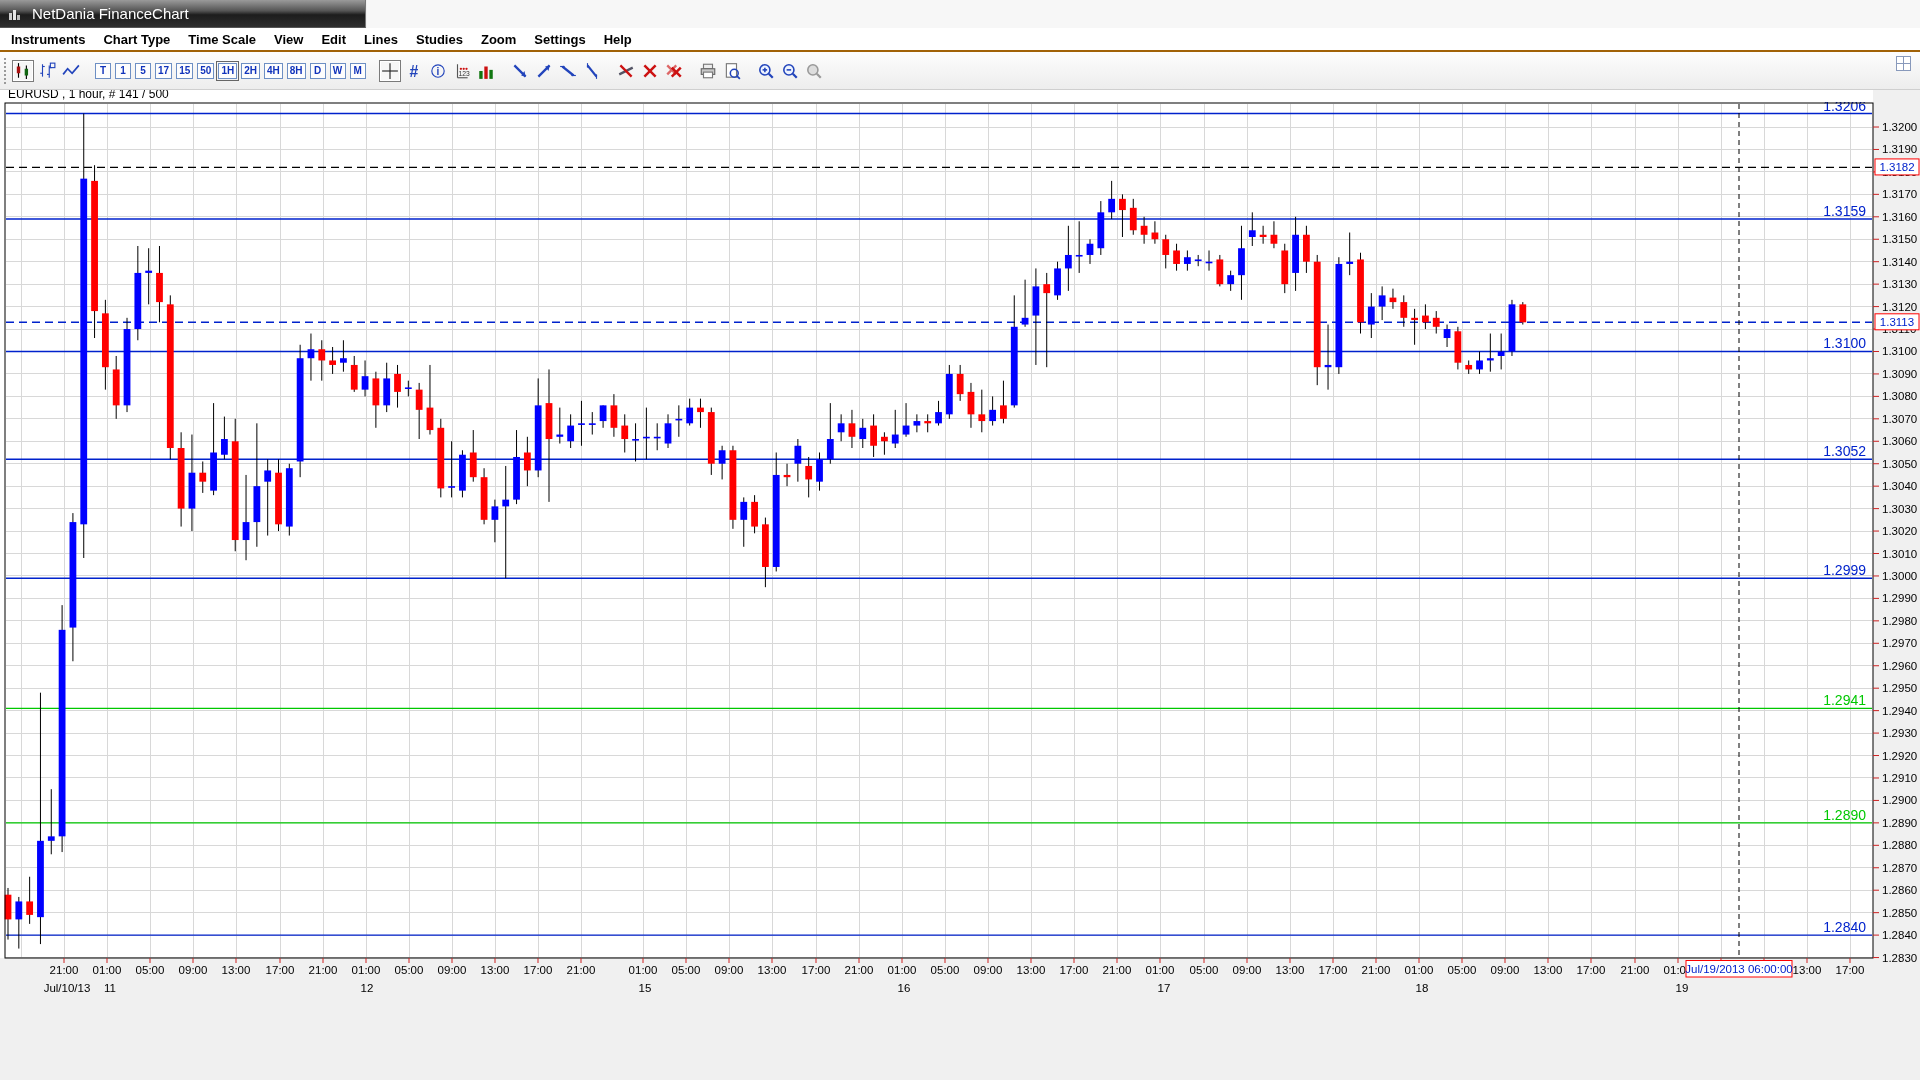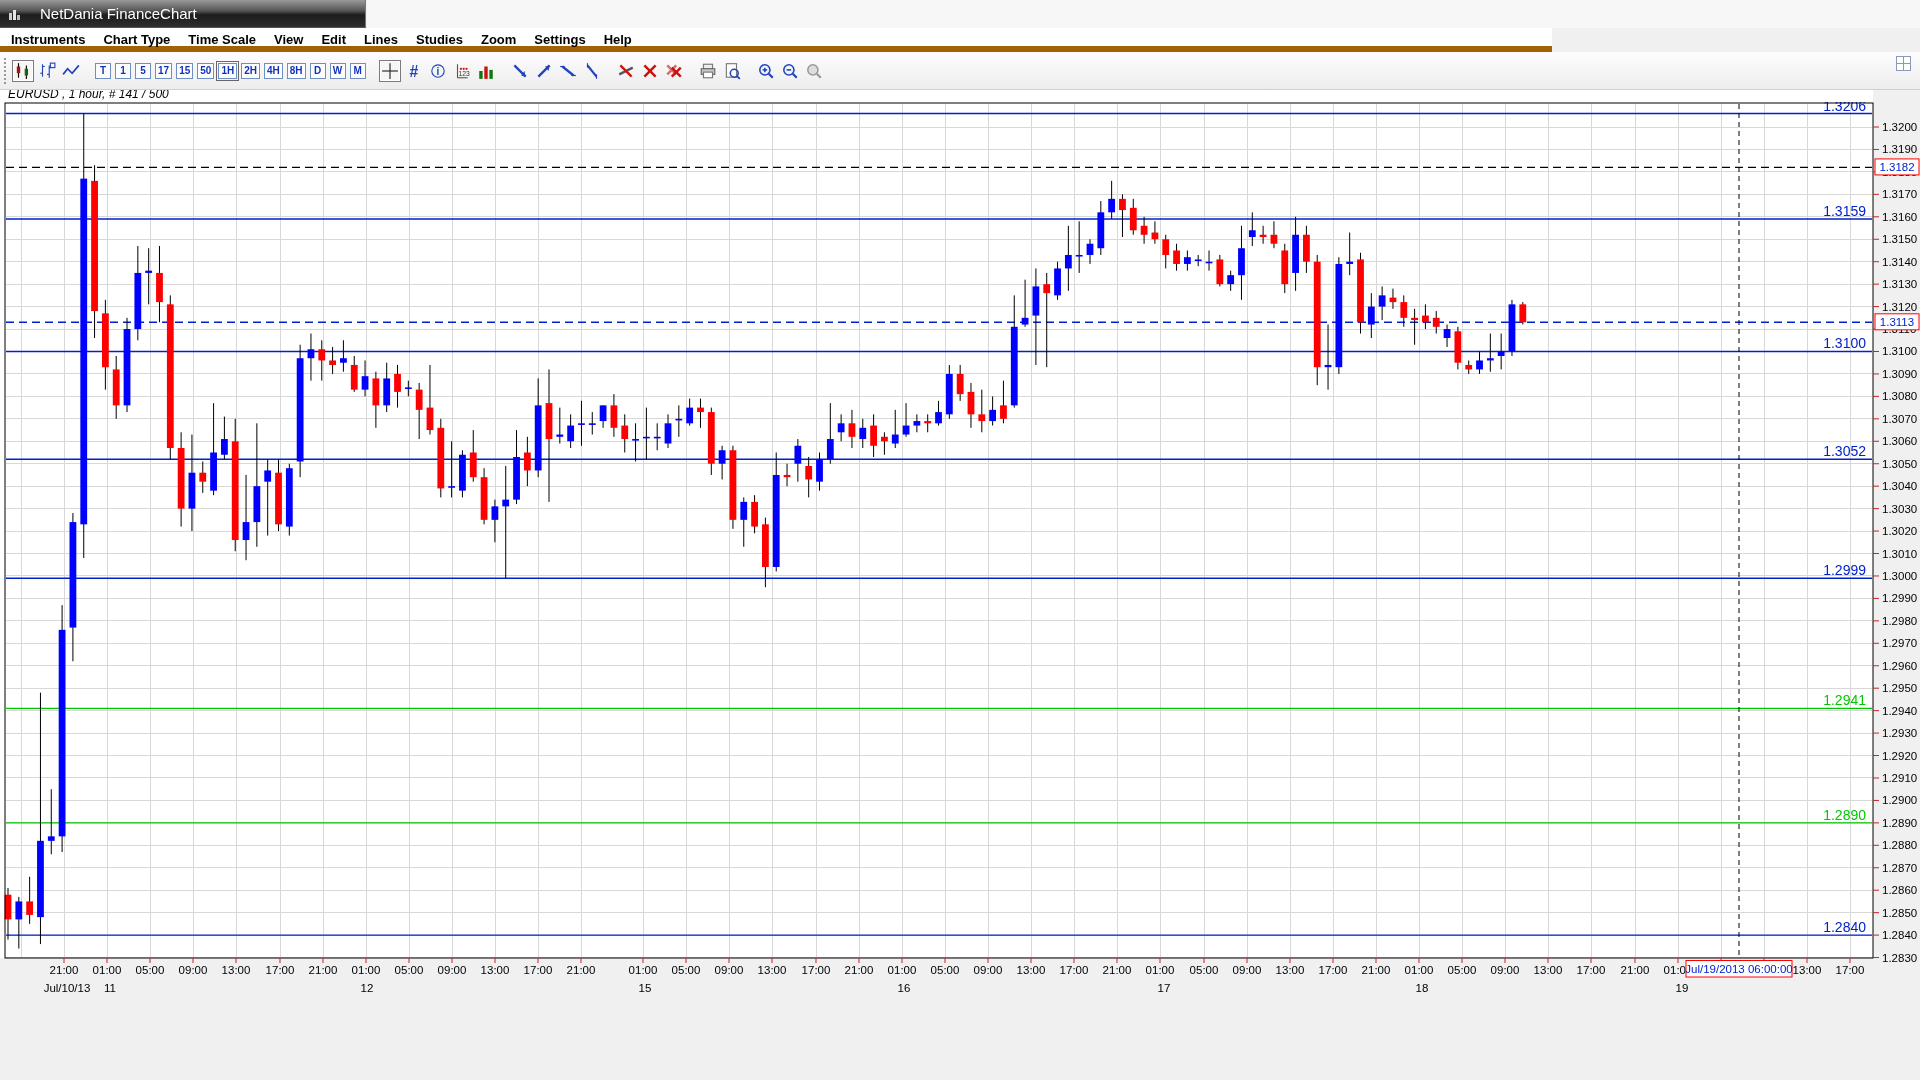--- a/index.html
+++ b/index.html
@@ -1,41 +1,41 @@
 <!DOCTYPE html>
 <html><head>
 <meta charset="utf-8">
 <style>
   * { box-sizing: border-box; }
   html,body { margin:0; padding:0; width:1920px; height:1080px; overflow:hidden;
     background:#f0f0f0; font-family:"Liberation Sans", sans-serif; }
   #titlebar { position:absolute; left:0; top:0; width:366px; height:28px; z-index:3;
     background:linear-gradient(#9a9a9a, #555 40%, #1d1d1d 55%, #2e2e2e);
-    color:#fff; font-size:15px; line-height:28px; padding-left:40px;
+    color:#fff; font-size:15px; line-height:28px; padding-left:32px;
     border-right:1px solid #777; border-bottom:1px solid #555; }
   #titlebar-rest { position:absolute; left:367px; top:0; right:0; height:28px; background:#f7f7f7; z-index:2; }
   #app-icon { position:absolute; left:8px; top:7px; }
-  #menubar { position:absolute; left:0; top:28px; width:1552px; height:24px; background:#ffffff;
-    border-bottom:6px solid #a16207; z-index:3; padding-left:2px; }
+  #menubar { position:absolute; left:0; top:28px; width:1920px; height:24px; background:#ffffff;
+    border-bottom:2px solid #a16207; z-index:3; padding-left:2px; }
   .menu-item { display:inline-block; padding:4px 9px 0 9px; font-size:13px; font-weight:bold; color:#000; cursor:default; }
   #toolbar { position:absolute; left:0; top:52px; width:1920px; height:38px; z-index:3;
     background:linear-gradient(#fdfdfd,#ededed); border-bottom:1px solid #cfcfcf;
     display:flex; align-items:center; padding-left:3px; }
   .tb-handle { width:3px; height:26px; border-left:2px dotted #9a9a9a; margin:0 4px 0 1px; }
   .tb-sep { width:10px; }
   .tbtn { width:22px; height:22px; display:flex; align-items:center; justify-content:center;
     border:1px solid transparent; margin:0 1px; background:transparent; }
   .tbtn.boxed { border:1px solid #7b7b7b; background:#f6f6f6; box-shadow:inset 0 0 0 1px #ffffff; }
   .tfbtn { min-width:16px; height:16px; padding:0 2px; margin:0 2px; font-size:10px; font-weight:bold;
     color:#1133bb; background:#fdfdfd; border:1px solid #6d8fc4; display:flex; align-items:center;
     justify-content:center; }
   .tfbtn.boxed { outline:1px solid #666; outline-offset:1px; }
   #corner-icon { position:absolute; right:8px; top:55px; z-index:4; }
   #chart-info-row { position:absolute; left:0; top:89px; width:1869px; height:13px; background:#ffffff; z-index:2; }
-  #chart-info { position:absolute; left:8px; top:-2px; font-size:12px; color:#000; white-space:pre;font-style:italic; }
+  #chart-info { position:absolute; left:8px; top:-2px; font-size:12px; color:#000; white-space:pre; }
   #chart-svg { position:absolute; left:0; top:0; z-index:1; }
 </style>
 </head>
 <body>
 
 <svg id="chart-svg" width="1920" height="1080">
     <rect x="0" y="90" width="1873" height="868" fill="#ffffff"></rect>
     <g>
       <line x1="6" y1="127.01811499080912" x2="1872" y2="127.01811499080912" stroke="#d8d8d8" shape-rendering="crispEdges"></line>
       <line x1="6" y1="149.46495143082217" x2="1872" y2="149.46495143082217" stroke="#d8d8d8" shape-rendering="crispEdges"></line>

